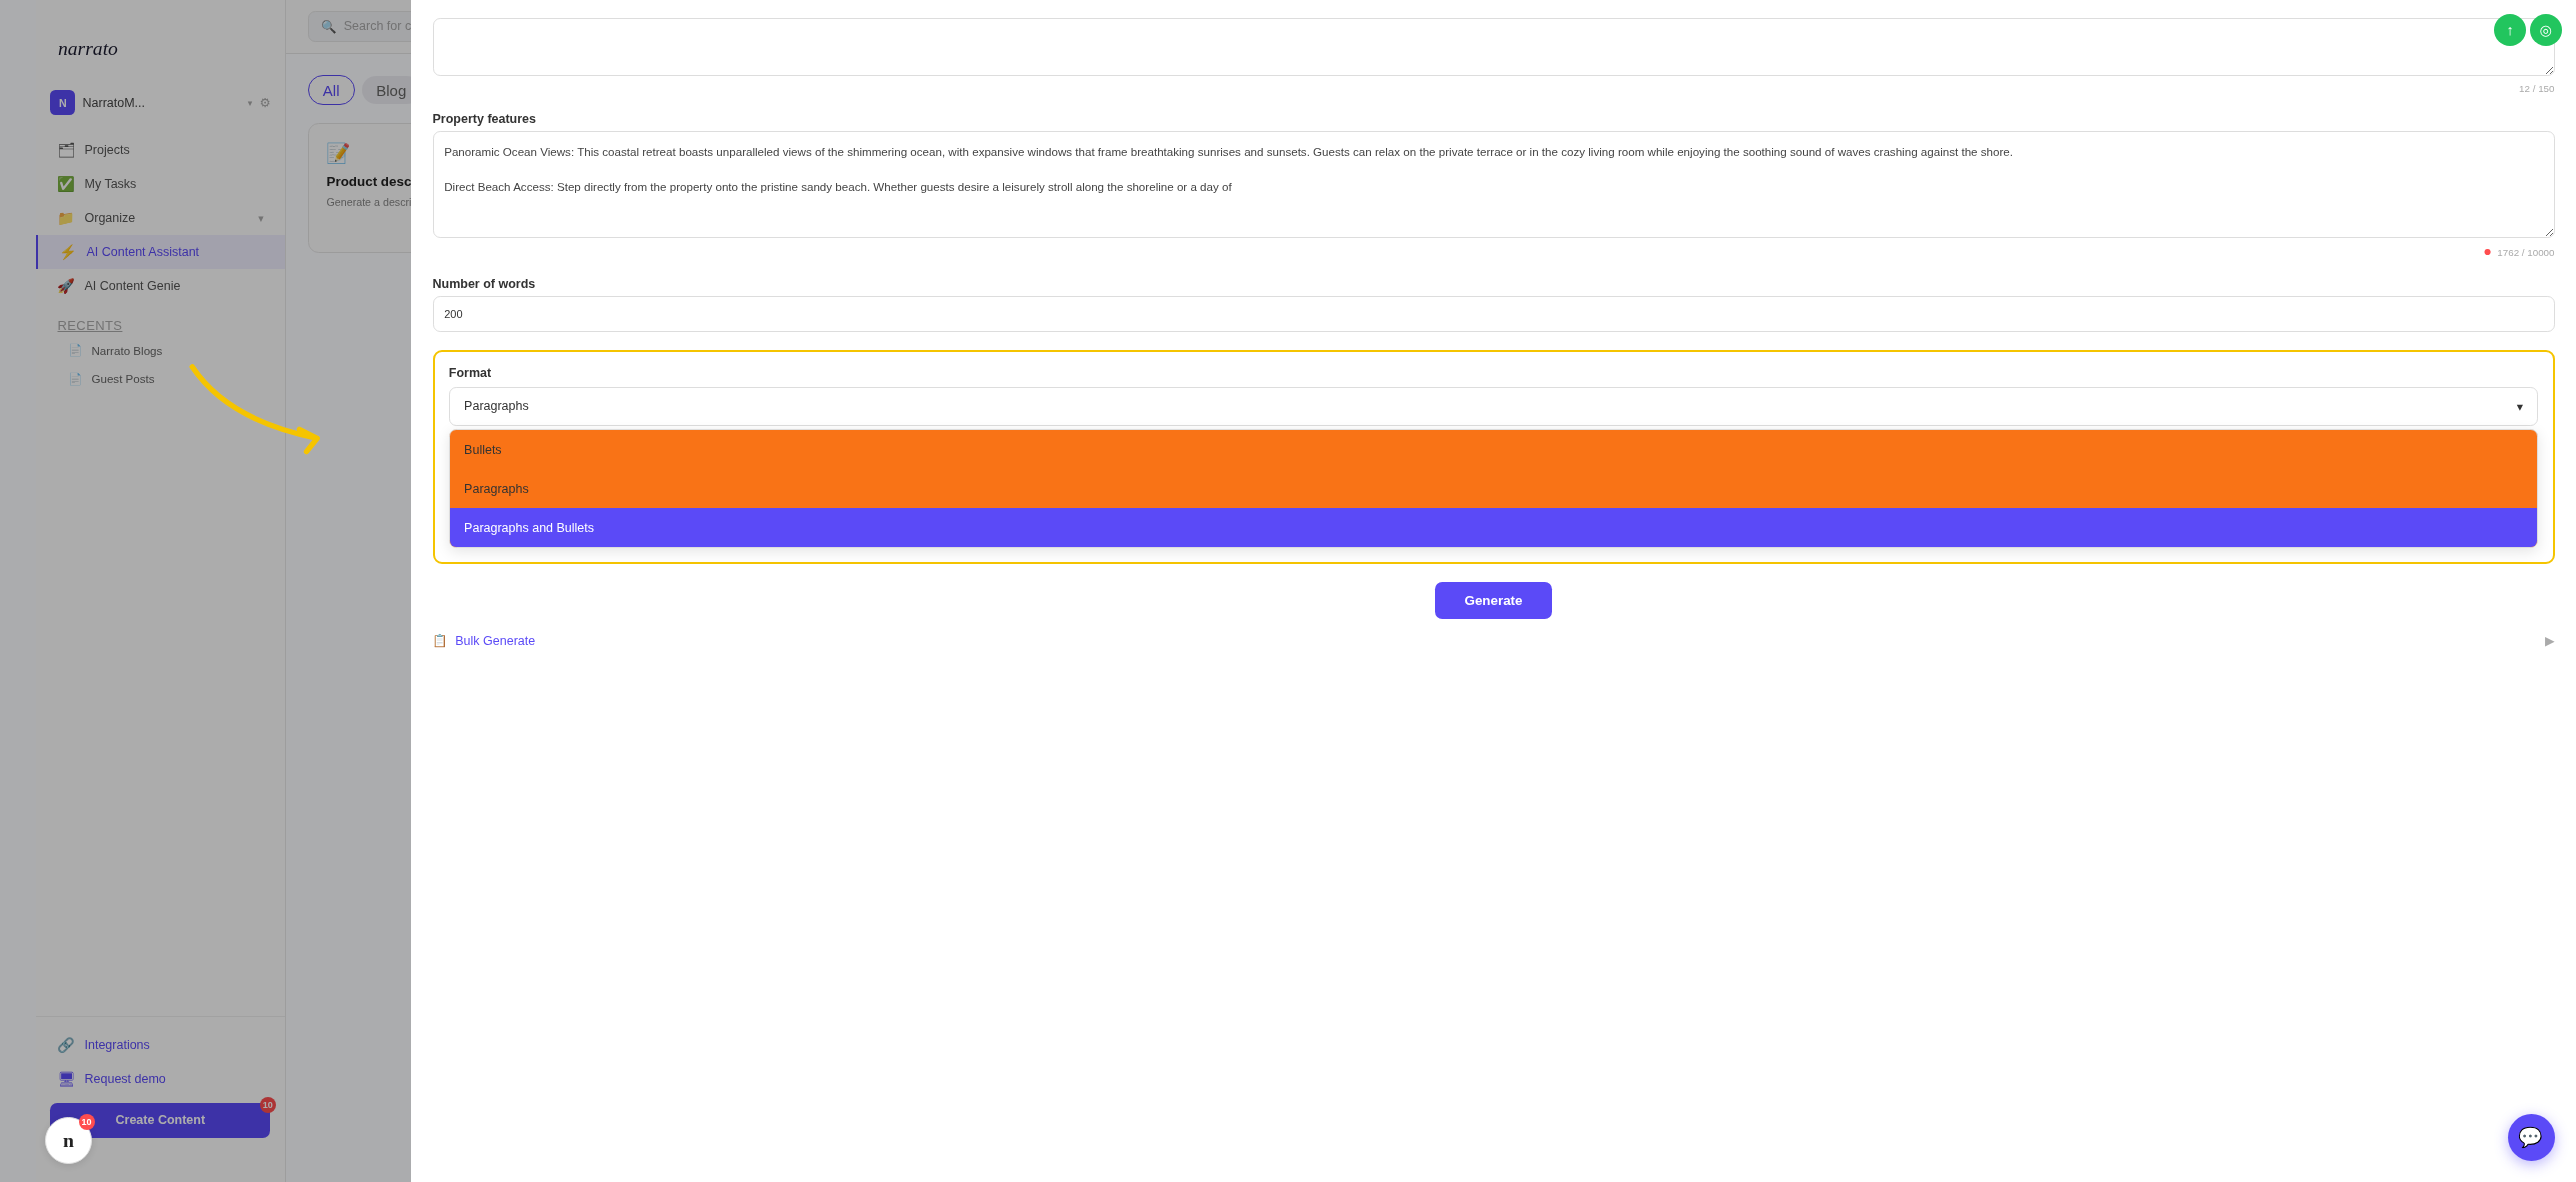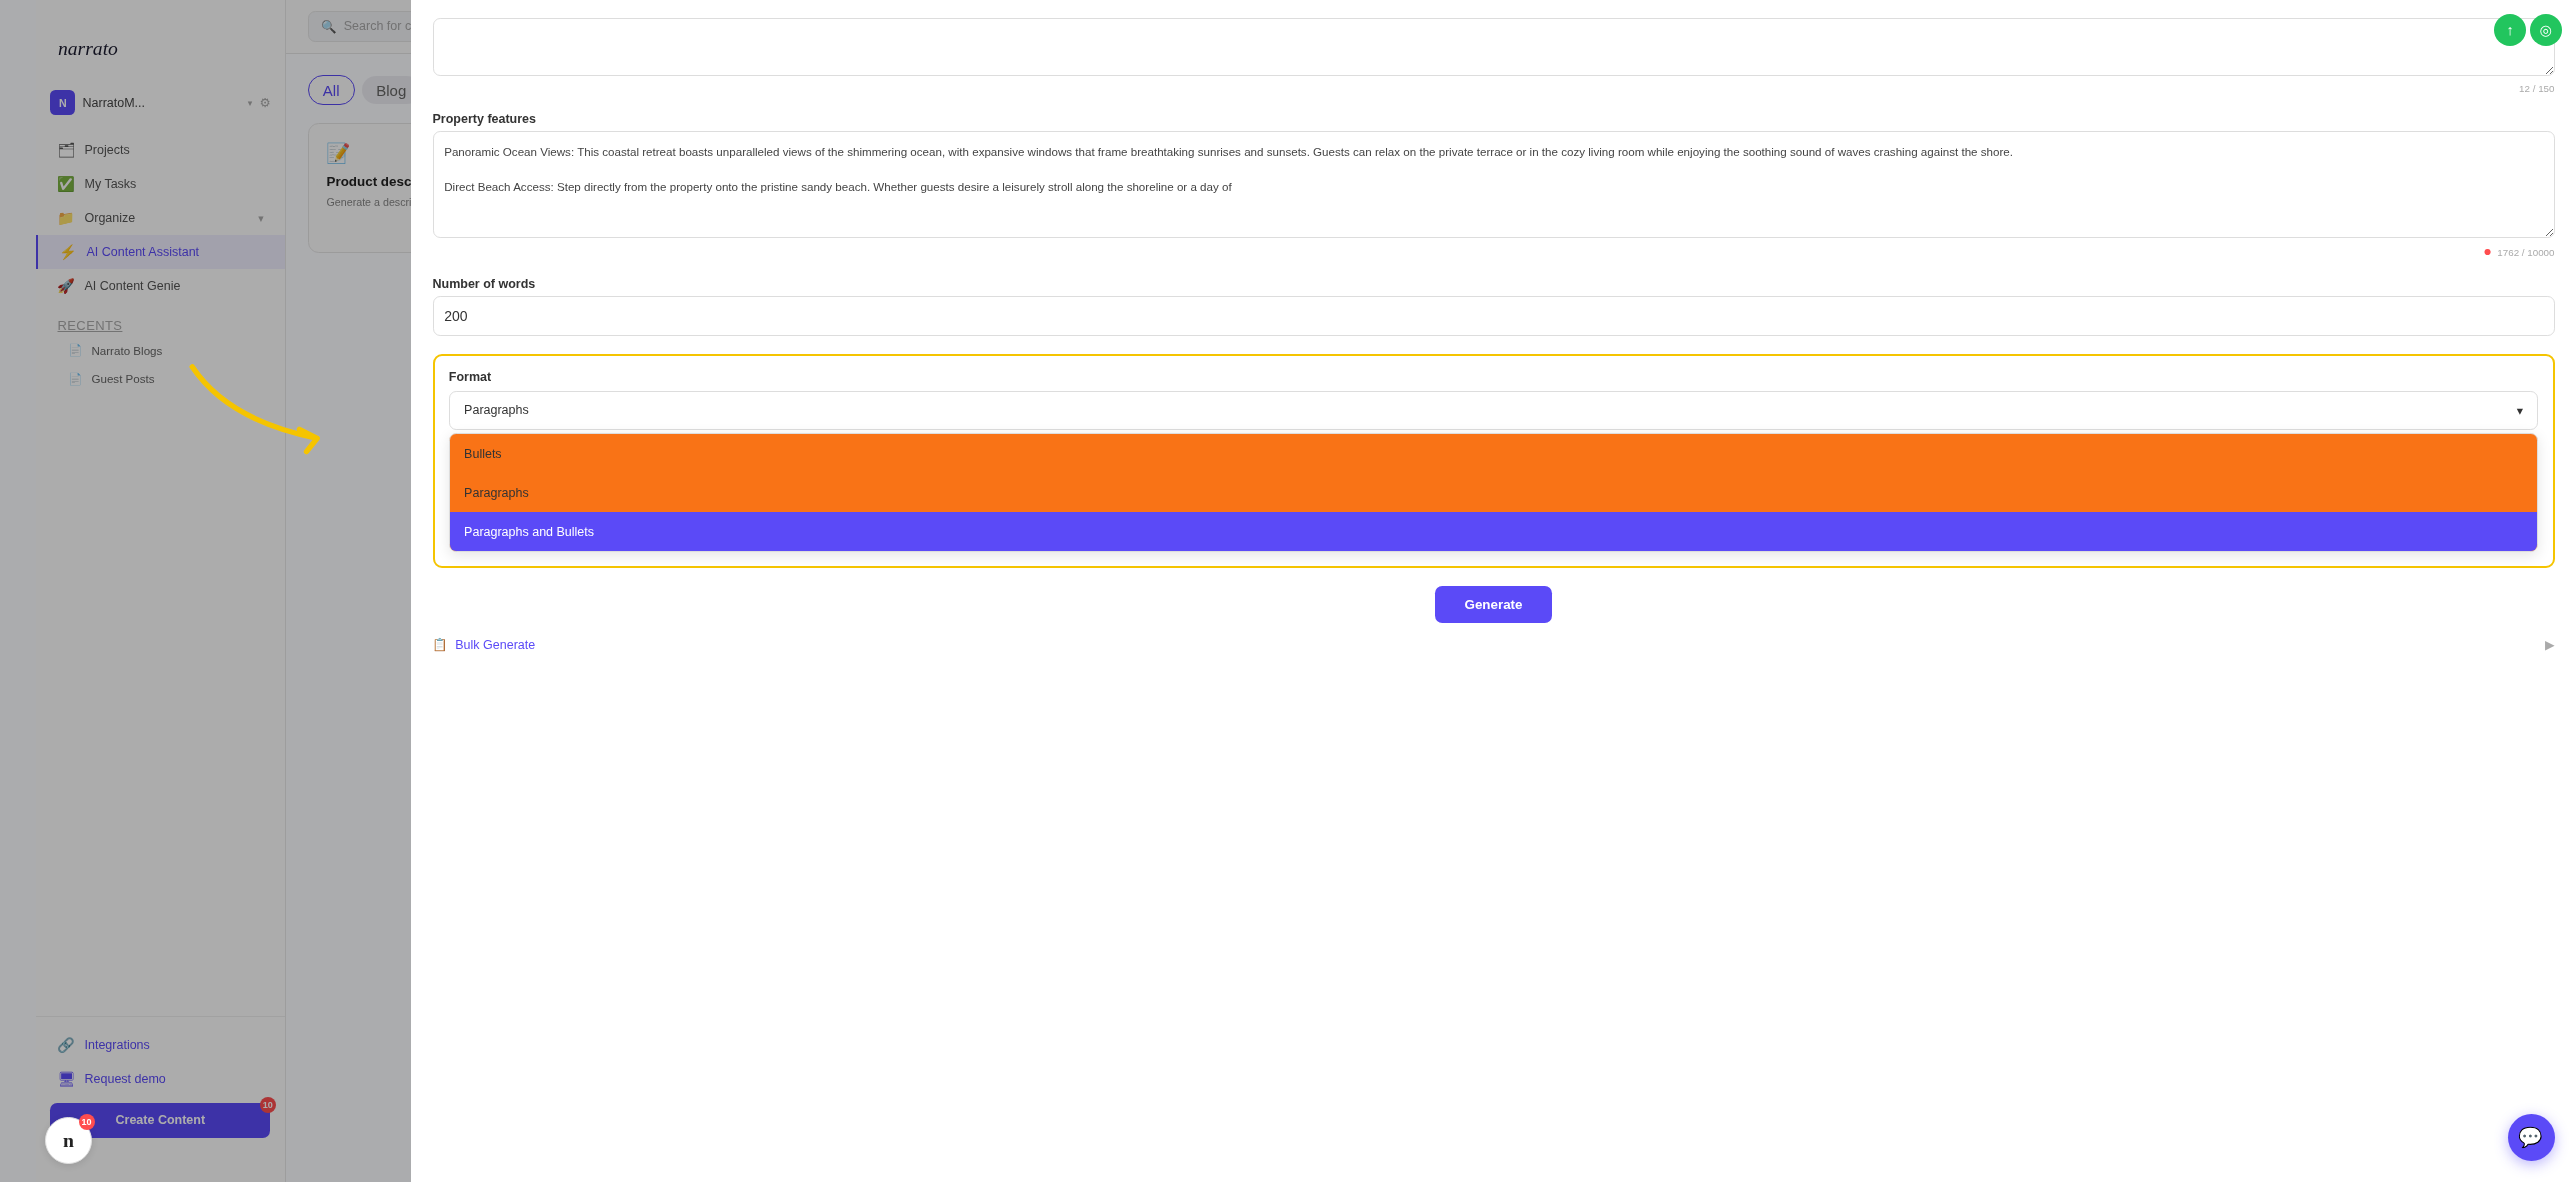--- a/index.html
+++ b/index.html
@@ -155,21 +155,21 @@
 
     .form-textarea {
       width: 100%; border: 0.9px solid #ddd; border-radius: 7.2px;
       padding: 10.7px; font-size: 11.6px; color: #444; line-height: 1.5;
       resize: vertical; min-height: 72px; font-family: inherit;
     }
     .char-count { text-align: right; font-size: 9.8px; color: #aaa; margin-top: 3.6px; }
 
     .form-input {
       width: 100%; border: 0.9px solid #ddd; border-radius: 7.2px;
-      padding: 10.7px; font-size: 14px; color: #333; font-family: inherit;
+      padding: 10.7px; font-size: 11px; color: #333; font-family: inherit;
     }
 
     
     .format-section {
       border: 2.2px solid #f5c400; border-radius: 9px;
       padding: 14.3px; margin-bottom: 18px;
       position: relative;
     }
     .format-label { font-size: 12.5px; font-weight: 600; color: #333; margin-bottom: 7.2px; display: block; }
 

